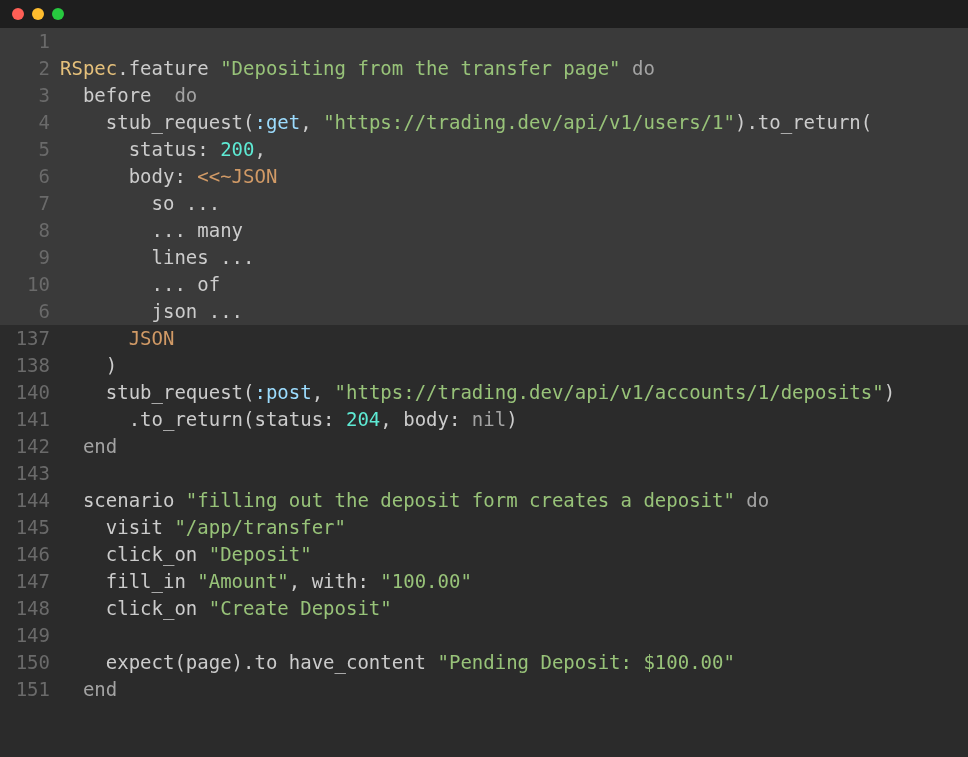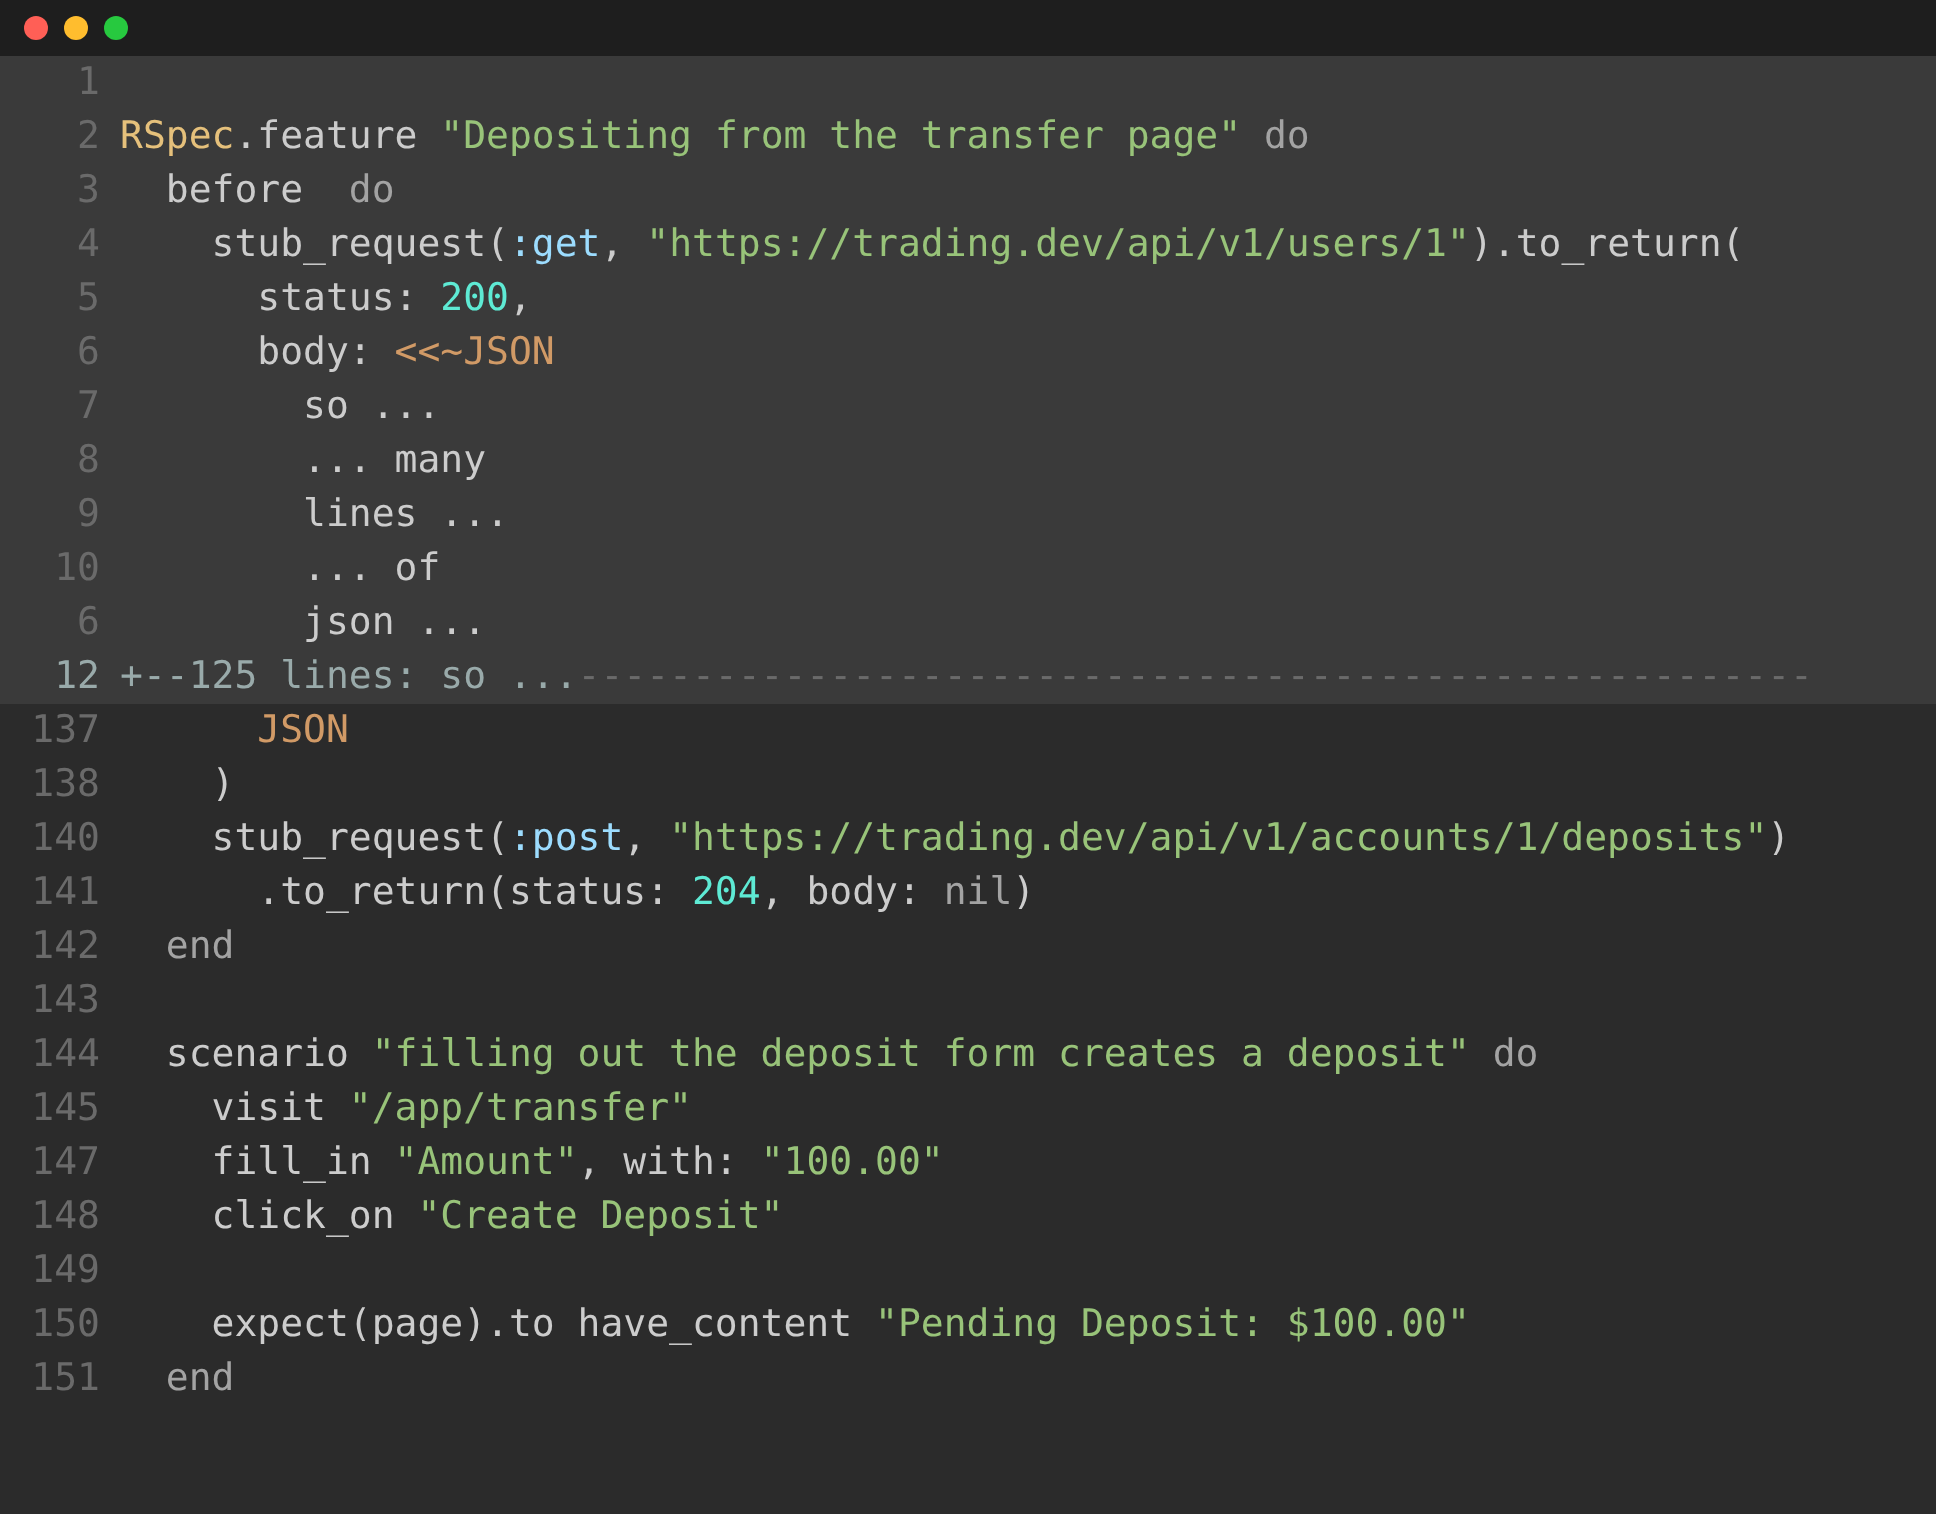--- a/index.html
+++ b/index.html
@@ -126,24 +126,20 @@
     </div>
     <div class="line highlight">
       <div class="gutter">10</div>
       <div class="code"><span class="c-plain">        ... of</span></div>
     </div>
     <div class="line highlight">
       <div class="gutter">6</div>
       <div class="code"><span class="c-plain">        json ...</span></div>
     </div>
 
-    <div class="line highlight fold-line">
-      <div class="gutter">12</div>
-      <div class="code"><span>+--</span><span>125 lines</span><span>: so ...</span><span class="fold-dashes">------------------------------------------------------</span></div>
-    </div>
 
     <div class="line">
       <div class="gutter">137</div>
       <div class="code"><span class="c-heredoc">      JSON</span></div>
     </div>
 
     <div class="line">
       <div class="gutter">138</div>
       <div class="code"><span class="c-plain">    )</span></div>
     </div>
@@ -172,20 +168,24 @@
     <div class="line">
       <div class="gutter">144</div>
       <div class="code"><span class="c-plain">  scenario </span><span class="c-str">"filling out the deposit form creates a deposit"</span><span class="c-kw"> do</span></div>
     </div>
 
     <div class="line">
       <div class="gutter">145</div>
       <div class="code"><span class="c-plain">    visit </span><span class="c-str">"/app/transfer"</span></div>
     </div>
 
+    <div class="line">
+      <div class="gutter">146</div>
+      <div class="code"><span class="c-plain">    click_on </span><span class="c-str">"Deposit"</span></div>
+    </div>
 
     <div class="line">
       <div class="gutter">147</div>
       <div class="code"><span class="c-plain">    fill_in </span><span class="c-str">"Amount"</span><span class="c-plain">, with: </span><span class="c-str">"100.00"</span></div>
     </div>
 
     <div class="line">
       <div class="gutter">148</div>
       <div class="code"><span class="c-plain">    click_on </span><span class="c-str">"Create Deposit"</span></div>
     </div>

